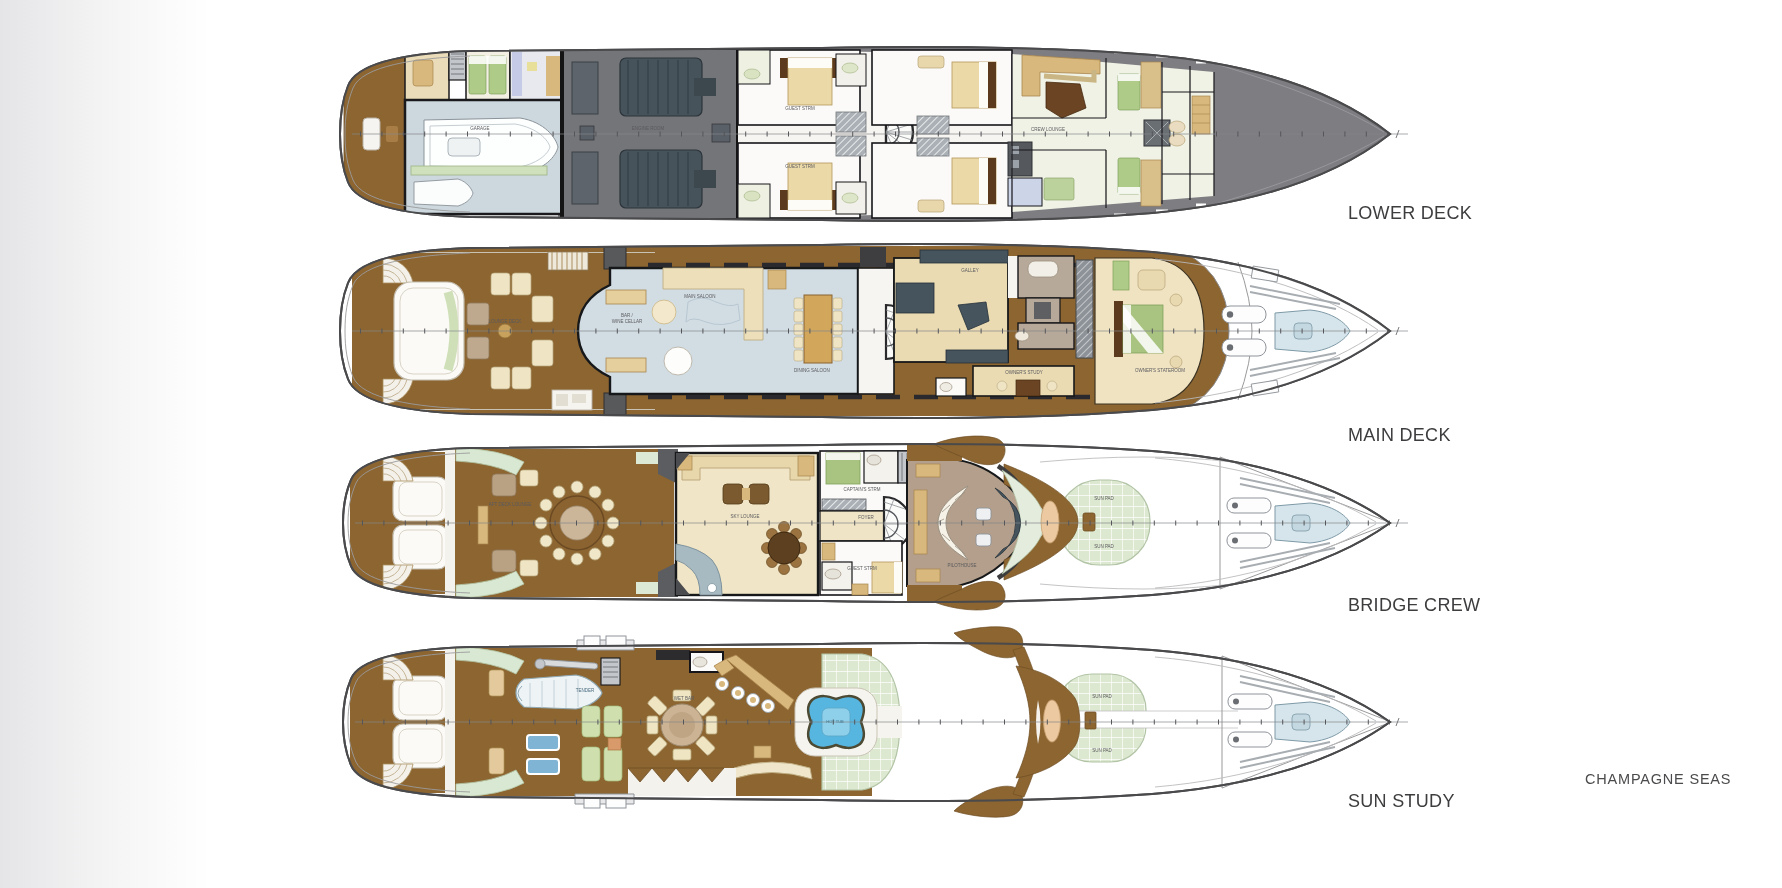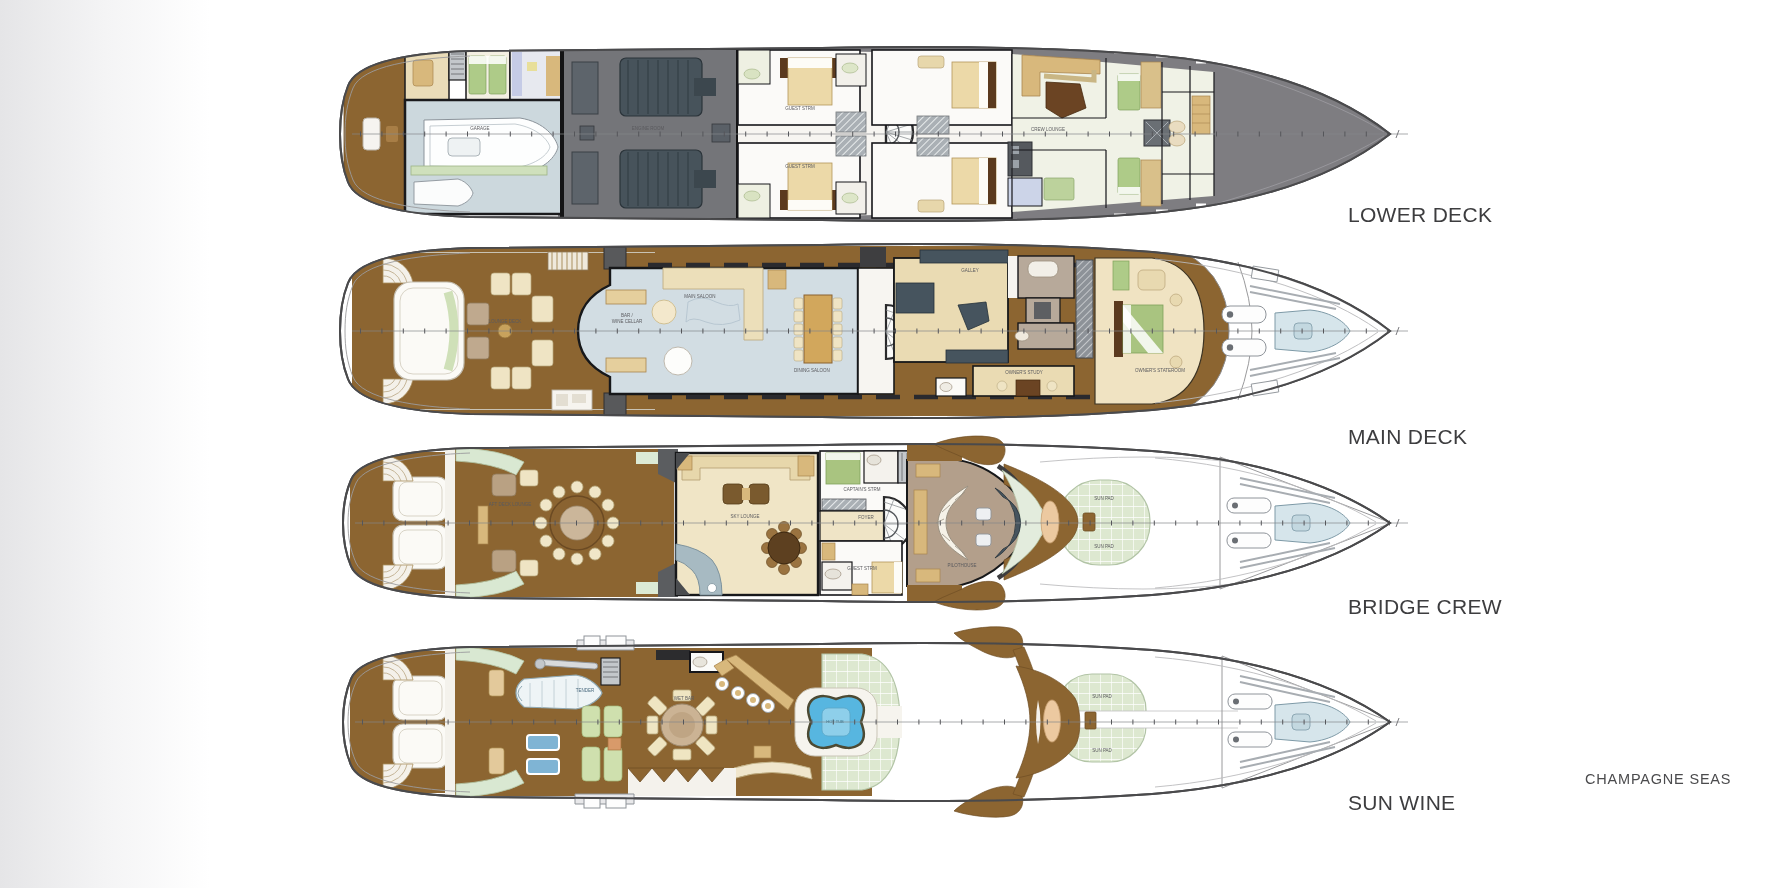--- a/index.html
+++ b/index.html
@@ -1,18 +1,18 @@
 <!DOCTYPE html>
 <html><head>
 <meta charset="utf-8">
 <style>
 html,body{margin:0;padding:0;background:#ffffff;width:1782px;height:888px;overflow:hidden;}
 .page{position:relative;width:1782px;height:888px;font-family:"Liberation Sans",sans-serif;}
 .grad{position:absolute;left:0;top:0;width:210px;height:888px;background:linear-gradient(to right,#e5e5e7 0%,#f4f4f5 50%,#ffffff 100%);}
-.lbl{position:absolute;color:#3d3d3f;font-size:21px;font-weight:500;letter-spacing:.3px;white-space:nowrap;}
+.lbl{position:absolute;color:#3d3d3f;font-size:18px;font-weight:500;letter-spacing:.3px;white-space:nowrap;}
 .brand{position:absolute;color:#4b4b4d;font-size:14.5px;font-weight:400;letter-spacing:.8px;}
 </style>
 </head>
 <body>
 <div class="page">
 
 <div class="grad"></div>
 <svg width="1782" height="888" viewBox="0 0 1782 888" style="position:absolute;left:0;top:0">
 <defs>
 <clipPath id="h1">
@@ -751,16 +751,16 @@
 <text x="585" y="692" fill="#4a6a7e">TENDER</text>
 </g>
 </svg>
 
 <div class="lbl" style="left:1348px;top:203px;">LOWER DECK</div>
 
 <div class="lbl" style="left:1348px;top:399px;margin-top:26px;">MAIN DECK</div>
 
 <div class="lbl" style="left:1348px;top:595px;">BRIDGE CREW</div>
 
-<div class="lbl" style="left:1348px;top:791px;">SUN WINE</div>
+<div class="lbl" style="left:1348px;top:791px;">SUN STUDY</div>
 
 <div class="brand" style="left:1585px;top:771px;">CHAMPAGNE SEAS</div>
 </div>
 
 </body></html>

